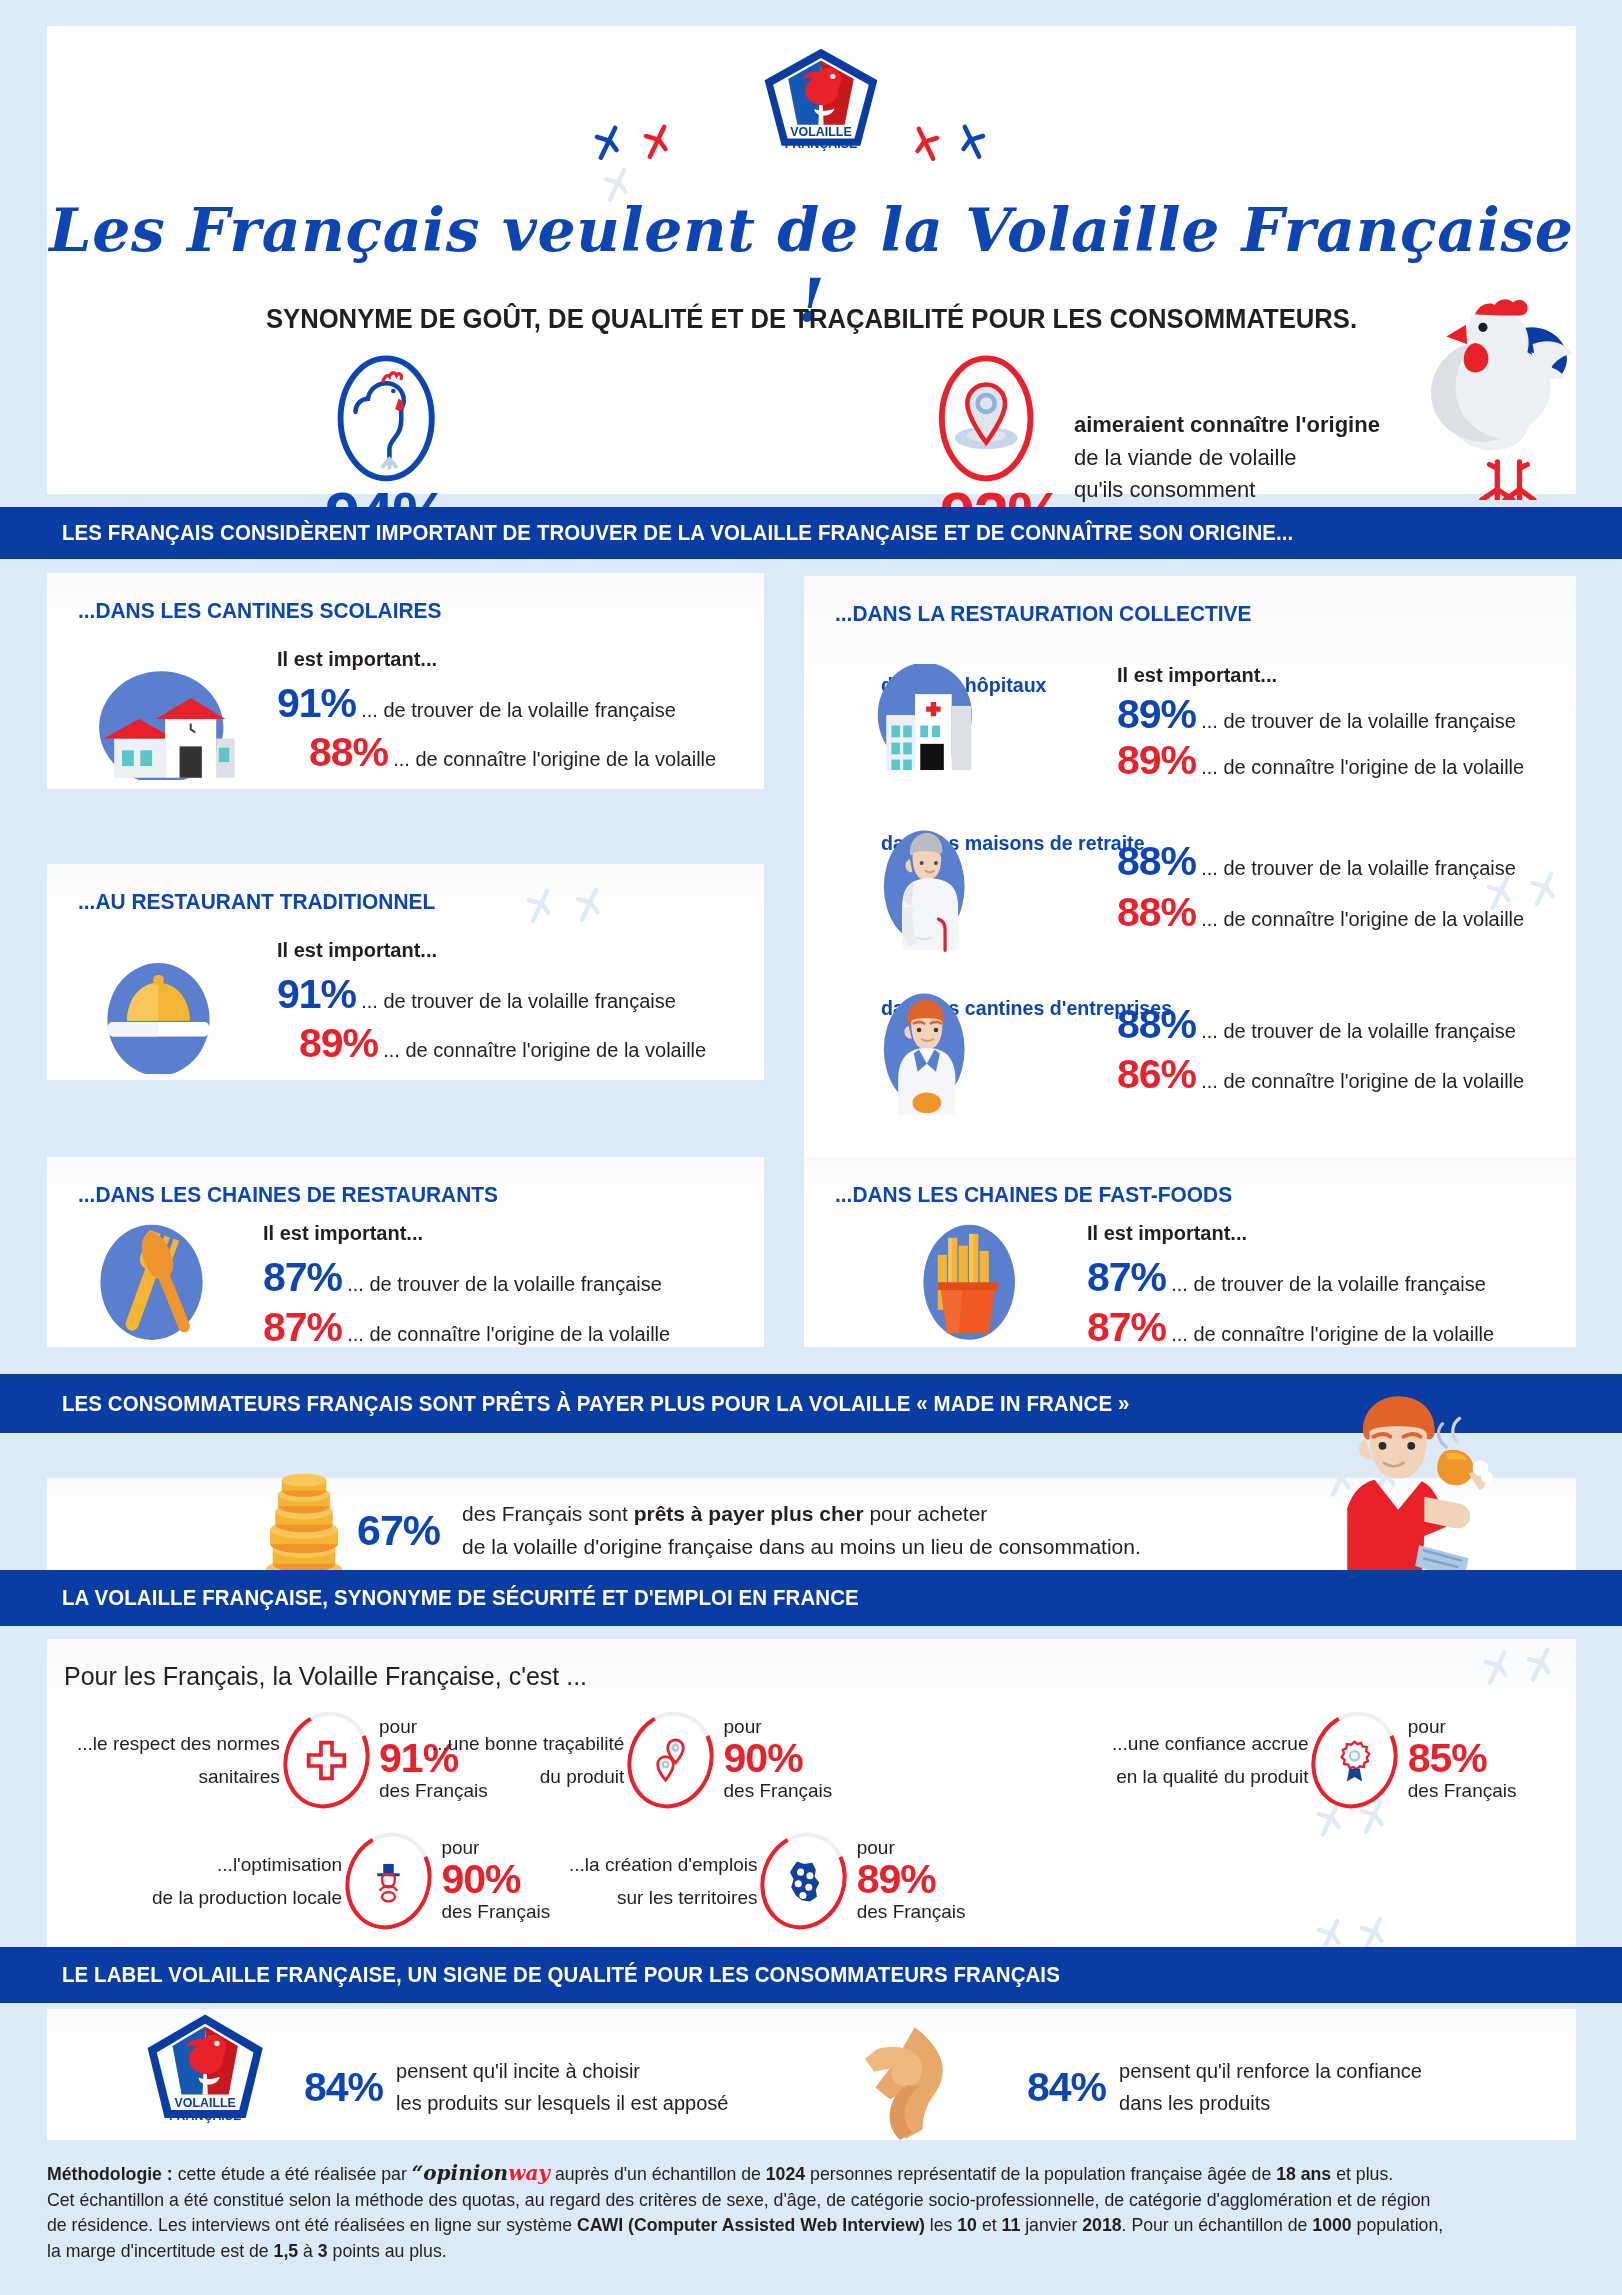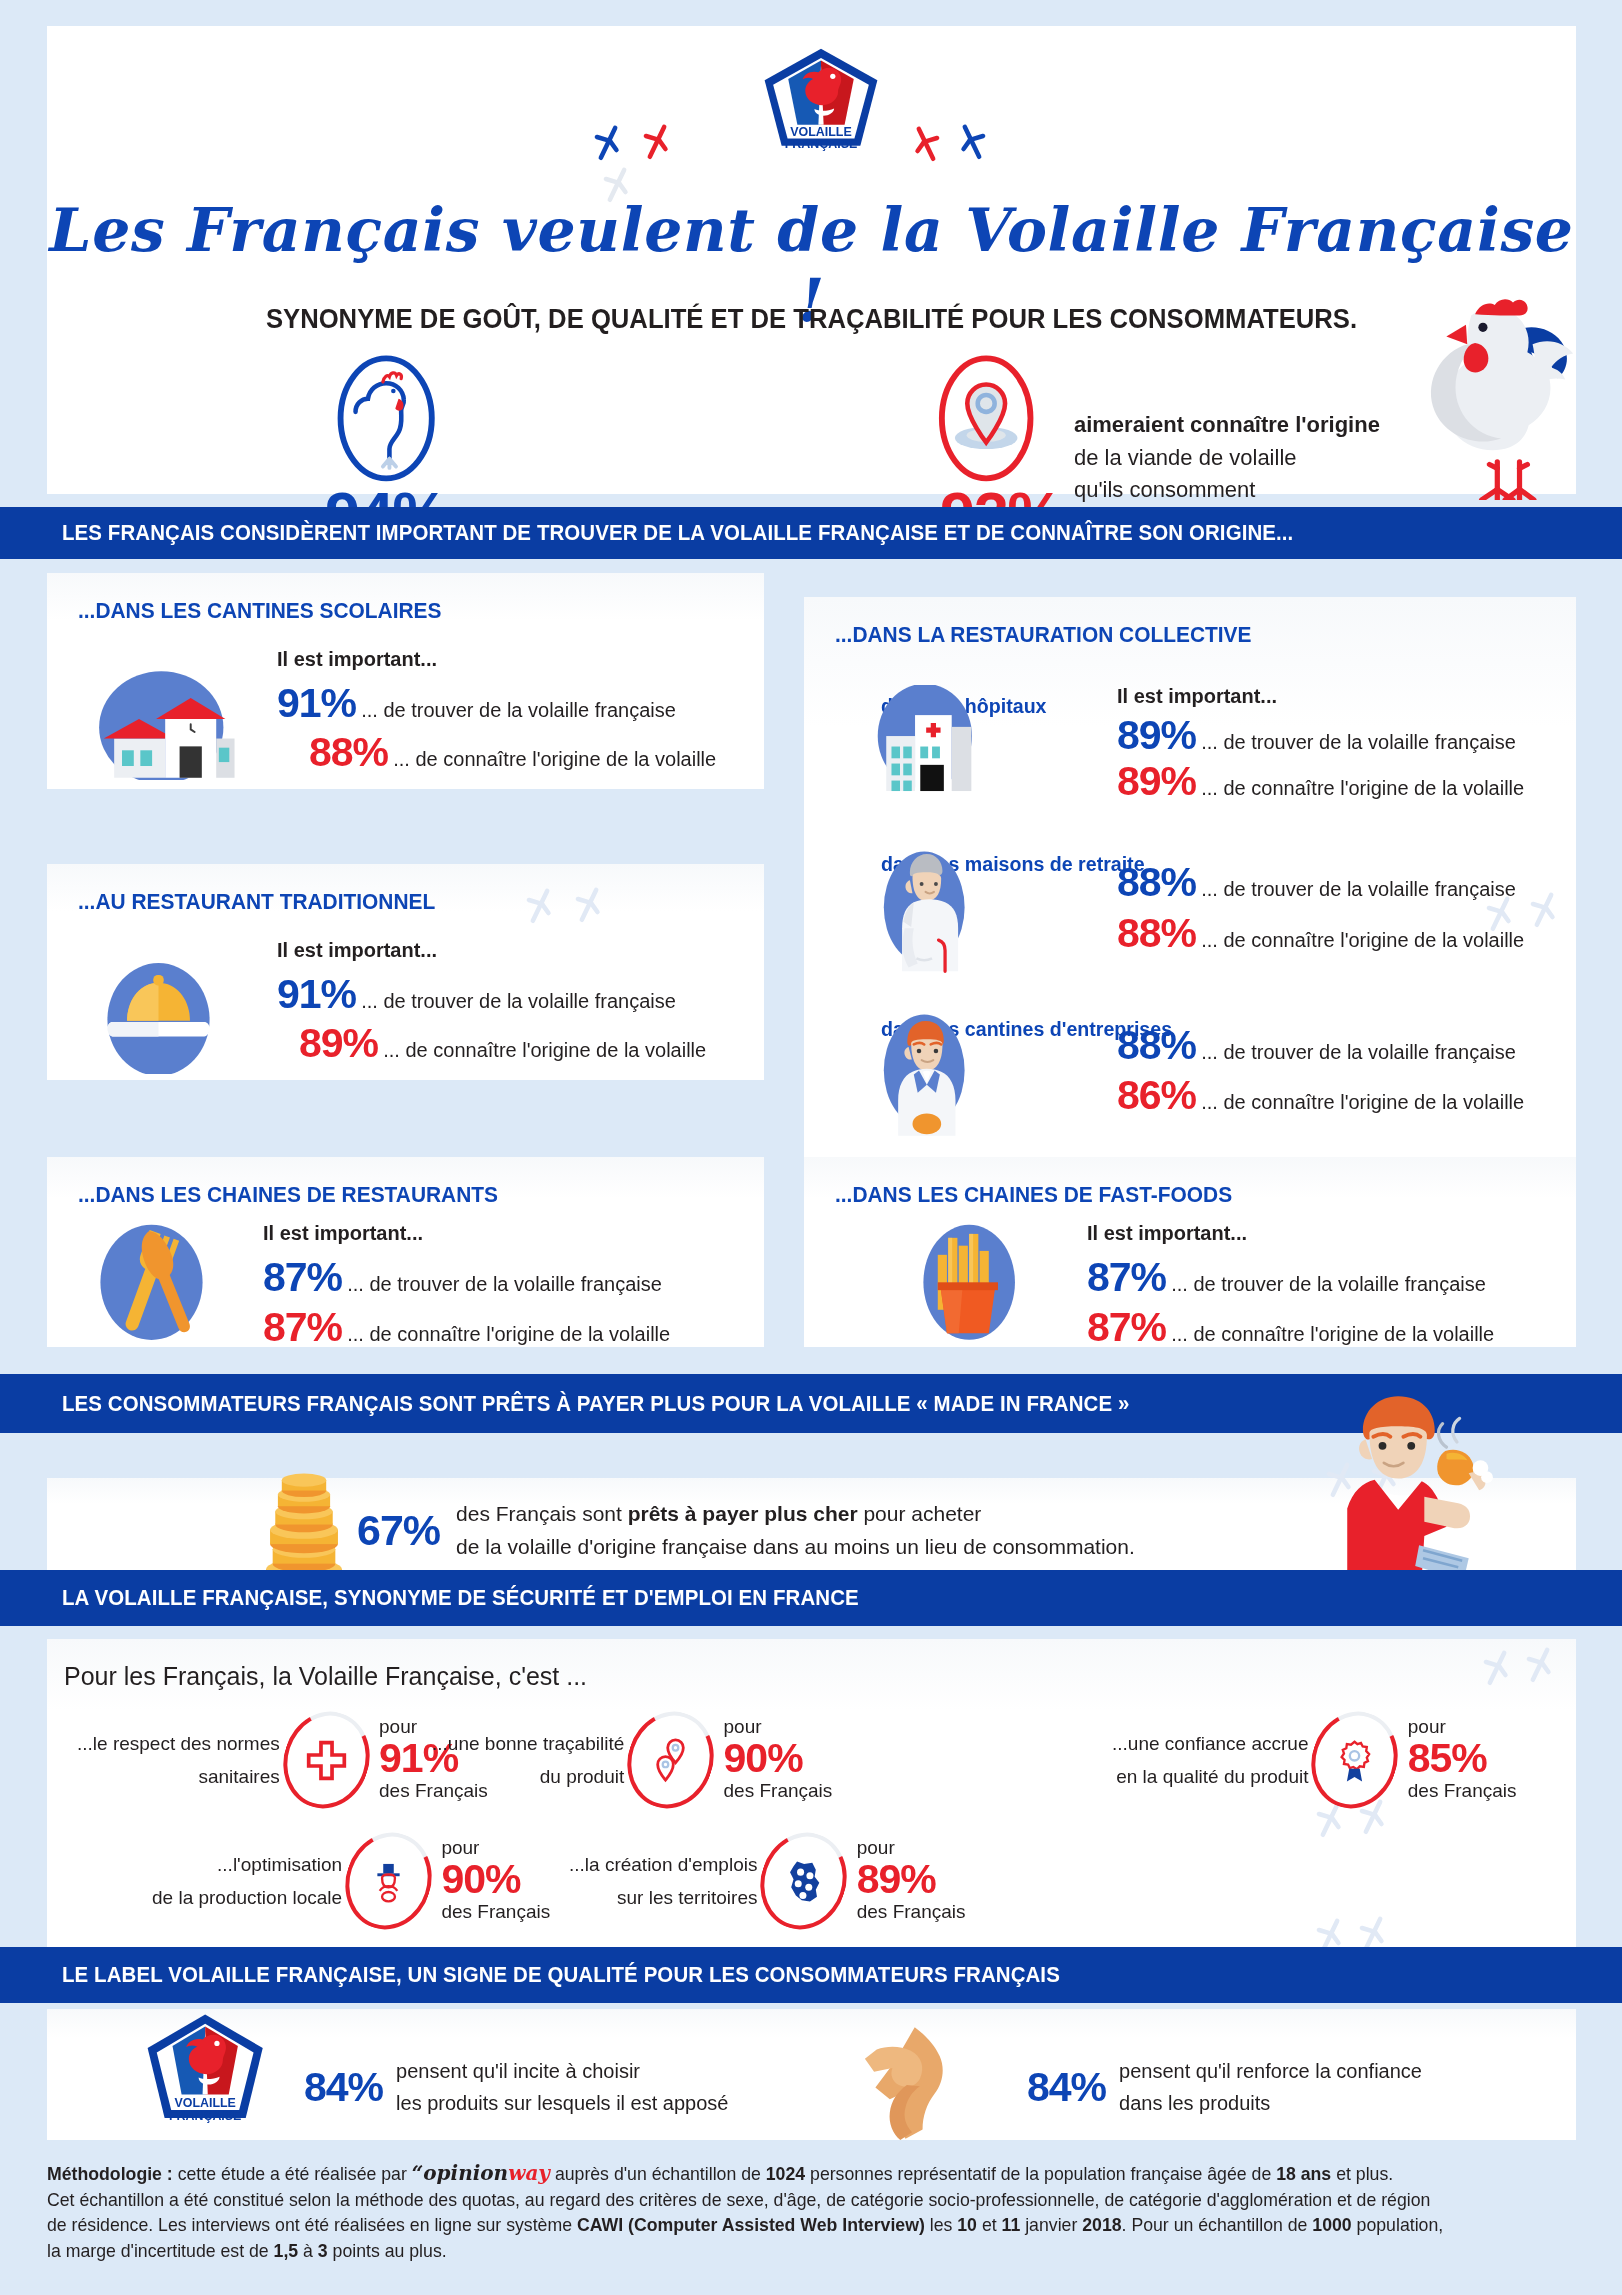--- a/index.html
+++ b/index.html
@@ -96,21 +96,21 @@
   .statline { position:absolute; display:flex; align-items:baseline; white-space:nowrap; }
   .statline .num { font-size:41px; font-weight:bold; letter-spacing:-1px; }
   .statline .num.blue { color:#0d45b5; }
   .statline .num.red  { color:#e8212b; }
   .statline .lbl { font-size:20px; color:#231f20; margin-left:5.2px; font-weight:300; }
 
   
   #pay-card { left:47px; top:1478px; width:1529px; height:118px; }
   #pay-stat { position:absolute; left:357px; top:1498px; display:flex; align-items:center; }
   #pay-stat .num { font-size:43px; font-weight:bold; color:#0d45b5; letter-spacing:-1px; }
-  #pay-stat .txt { margin-left:16px; font-size:21px; line-height:1.55; font-weight:300; }
+  #pay-stat .txt { margin-left:22px; font-size:21px; line-height:1.55; font-weight:300; }
   #pay-stat .txt b { font-weight:bold; }
 
   
   #sec-card { left:47px; top:1639px; width:1529px; height:327px; }
   #sec-lead { position:absolute; left:64px; top:1662px; font-size:25px; font-weight:300; }
   .ring-item { position:absolute; display:flex; align-items:center; }
   .ring-item .cap {
     font-size:19px; line-height:1.75; text-align:right; font-weight:300;
     white-space:nowrap;
   }
@@ -382,21 +382,21 @@
     <div class="statline" style="left:216px;top:97px;">
       <span class="num blue">87%</span>
       <span class="lbl">... de trouver de la volaille française</span>
     </div>
     <div class="statline" style="left:216px;top:147px;">
       <span class="num red">87%</span>
       <span class="lbl">... de connaître l'origine de la volaille</span>
     </div>
   </div>
 
-  <div class="card" style="left:804px;top:597px;width:772px;height:587px;">
+  <div class="card" style="left:804px;top:576px;width:772px;height:587px;">
     <div class="vcard-title">...DANS LA RESTAURATION COLLECTIVE</div>
 
     <div class="print" style="left:681px;top:298px;">
       <svg viewBox="0 0 46 60">
           <g stroke="#e1e9f5" stroke-width="7" stroke-linecap="round" fill="none">
             <path d="M34 6 L12 52"></path>
             <path d="M26 26 L6 20"></path>
             <path d="M26 26 L36 40"></path>
           </g>
         </svg>

